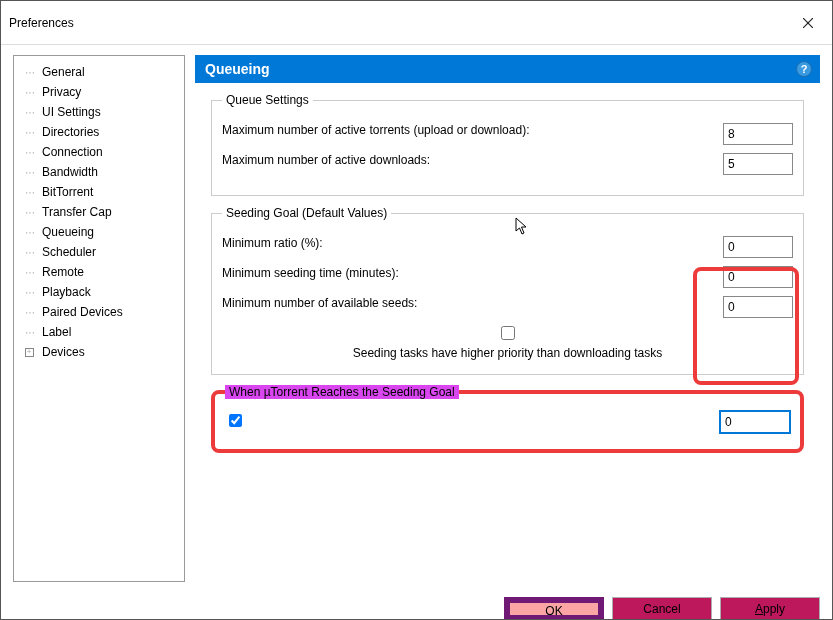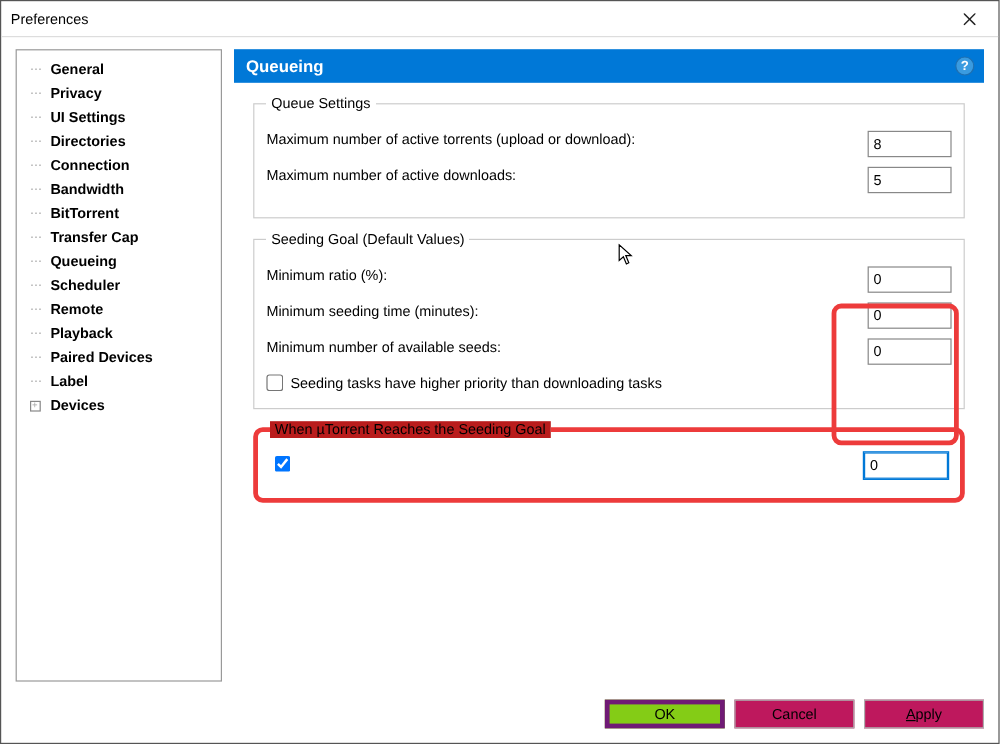--- a/index.html
+++ b/index.html
@@ -7,21 +7,21 @@
     margin: 0;
     font-family: "Segoe UI", Tahoma, sans-serif;
     font-size: 12px;
     background: #fff;
     width: 833px;
     height: 620px;
     overflow: hidden;
     border: 1px solid #555;
   }
   .titlebar {
-    height: 30px;
+    height: 44px;
     display: flex;
     align-items: center;
     padding: 0 2px 0 8px;
     border-bottom: 1px solid #ddd;
   }
   .titlebar .title { flex: 1; font-size: 12px; }
   .close-btn {
     width: 44px; height: 28px;
     display: flex; align-items: center; justify-content: center;
     font-size: 14px; color: #222;
@@ -50,21 +50,21 @@
   }
   .tree-connector {
     width: 18px;
     display: flex;
     align-items: center;
     justify-content: center;
     color: #a6a6a6;
     font-size: 10px;
     position: relative;
   }
-  .tree-label { padding-left: 4px; font-weight: bold; }
+  .tree-label { padding-left: 4px; }
   .tree-row.expandable .plusbox {
     width: 9px; height: 9px;
     border: 1px solid #888;
     display: flex; align-items: center; justify-content: center;
     font-size: 8px; line-height: 1; background: #fff;
   }
   .content {
     flex: 1;
     position: relative;
   }
@@ -118,59 +118,60 @@
   }
   .form-row input[type="text"].focused {
     border: 1px solid #0078d7;
     outline: 1px solid #0078d7;
   }
   .checkbox-row {
     display: flex;
     align-items: center;
     gap: 6px;
     margin: 8px 0 2px 0;
+    flex-direction: column;
   }
   .checkbox-row input[type="checkbox"] {
     width: 14px; height: 14px;
     margin: 0;
   }
   .highlight-red {
     position: absolute;
     border: 4px solid #ed3b3b;
     border-radius: 8px;
     pointer-events: none;
   }
   .hl1 { top: 212px; left: 498px; width: 106px; height: 118px; }
   fieldset.highlighted {
     border: 4px solid #ed3b3b;
     border-radius: 8px;
   }
   fieldset.highlighted > legend {
-    background: #b91c1c;
+    background: #d946ef;
   }
   .footer {
     display: flex;
     justify-content: flex-end;
     gap: 8px;
     padding: 8px 12px;
     height: 46px;
     align-items: center;
   }
   .footer button {
     width: 100px;
     height: 24px;
     font-family: inherit;
     font-size: 12px;
     background: #be185d;
     border: 1px solid #adadad;
     cursor: pointer;
   }
   .footer button.primary {
-    border: 4px solid #701a75;
-    background: #84cc16;
+    border: 6px solid #701a75;
+    background: #fca5a5;
   }
   .footer button .underline { text-decoration: underline; }
   .cursor-arrow {
     position: absolute;
     top: 162px; left: 320px;
     pointer-events: none;
   }
 </style>
 </head>
 <body>

